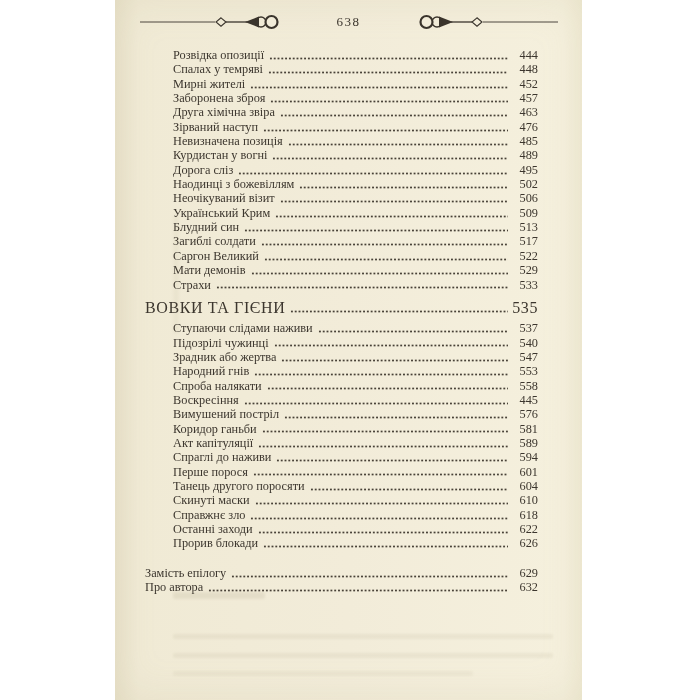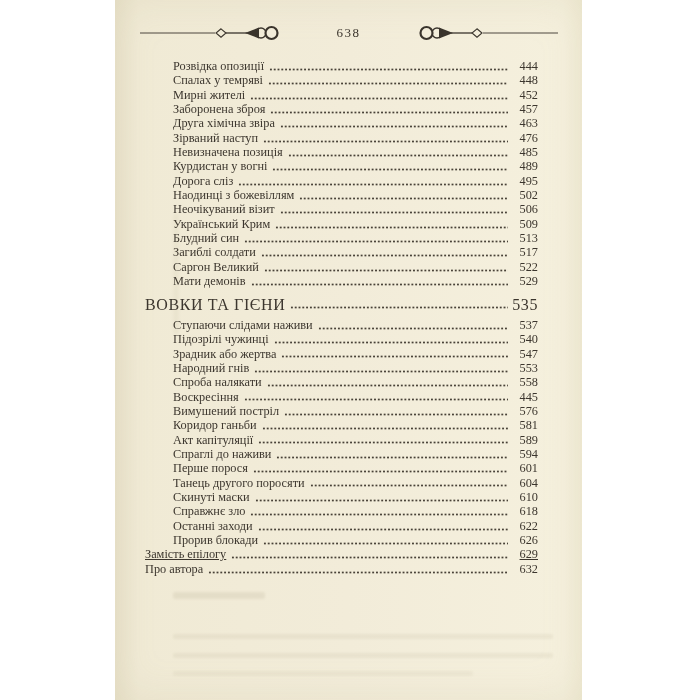--- a/index.html
+++ b/index.html
@@ -9,21 +9,21 @@
     font-family:"Liberation Serif","DejaVu Serif",serif;
     position:relative;overflow:hidden;
   }
   .book-page{
     position:absolute;top:0;left:115px;width:467px;height:700px;
     background:linear-gradient(90deg,#e9e2cb 0%,#f0ead5 5%,#f2ecd9 50%,#f5f0dd 96%,#f1ecd6 100%);
     box-shadow:inset 0 0 40px rgba(190,178,140,0.18);
     color:#3c362e;
   }
   .page-header{
-    margin-top:24px;
+    margin-top:13px;
     display:flex;align-items:flex-end;justify-content:center;
     height:18px;
     gap:48px;
   }
   .orn{display:block;flex:0 0 auto;}
   .orn.right{transform:scaleX(-1);}
   .pageno{
     font-size:13px;letter-spacing:1.5px;color:#3a342c;
     margin:0 9px;line-height:18px;
   }
@@ -34,21 +34,21 @@
   .row{
     display:flex;align-items:flex-start;
     line-height:14.35px;
     white-space:nowrap;
   }
   .row.entry .label{padding-left:28px;}
   .row.section{
     margin:9px 0 6px 0;
     font-size:16px;letter-spacing:0.6px;
   }
-  .row.backmatter-first{text-decoration:underline;}
+  .row.backmatter-first{margin-top:15px;}
   .label{flex:0 0 auto;}
   .leader{
     flex:1 1 auto;
     height:3px;align-self:flex-end;
     margin:0 4px 2.5px 5px;
     background-image:radial-gradient(circle,#484137 0.85px,rgba(72,65,55,0) 1.25px);
     background-size:3.8px 3px;
     background-position:left 50%;
     background-repeat:repeat-x;
   }
@@ -164,20 +164,25 @@
       <div class="row entry">
         <span class="label">Саргон Великий</span>
         <span class="leader"></span>
         <span class="pagenum">522</span>
       </div>
       <div class="row entry">
         <span class="label">Мати демонів</span>
         <span class="leader"></span>
         <span class="pagenum">529</span>
       </div>
+      <div class="row entry">
+        <span class="label">Страхи</span>
+        <span class="leader"></span>
+        <span class="pagenum">533</span>
+      </div>
       <div class="row section">
         <span class="label">ВОВКИ ТА ГІЄНИ</span>
         <span class="leader"></span>
         <span class="pagenum">535</span>
       </div>
       <div class="row entry">
         <span class="label">Ступаючи слідами наживи</span>
         <span class="leader"></span>
         <span class="pagenum">537</span>
       </div>

